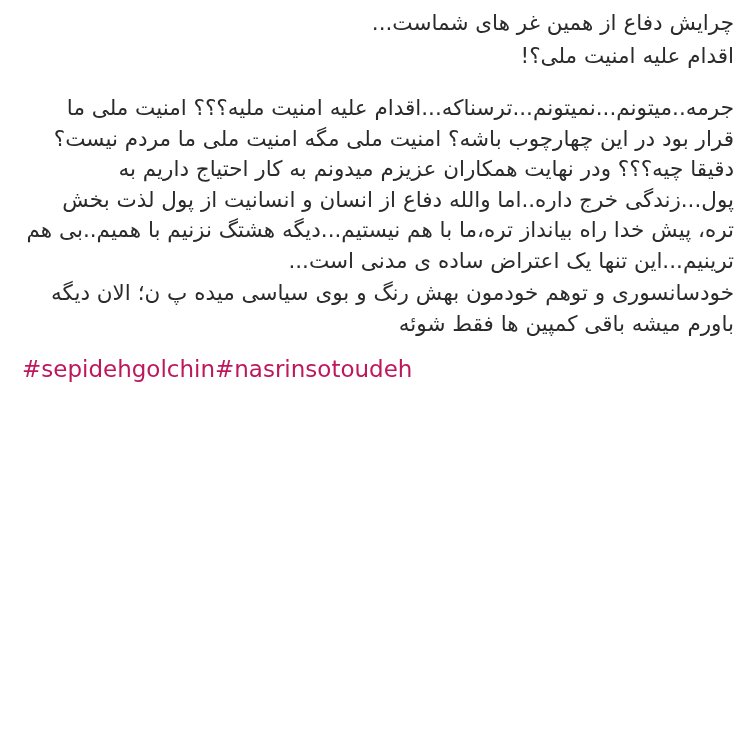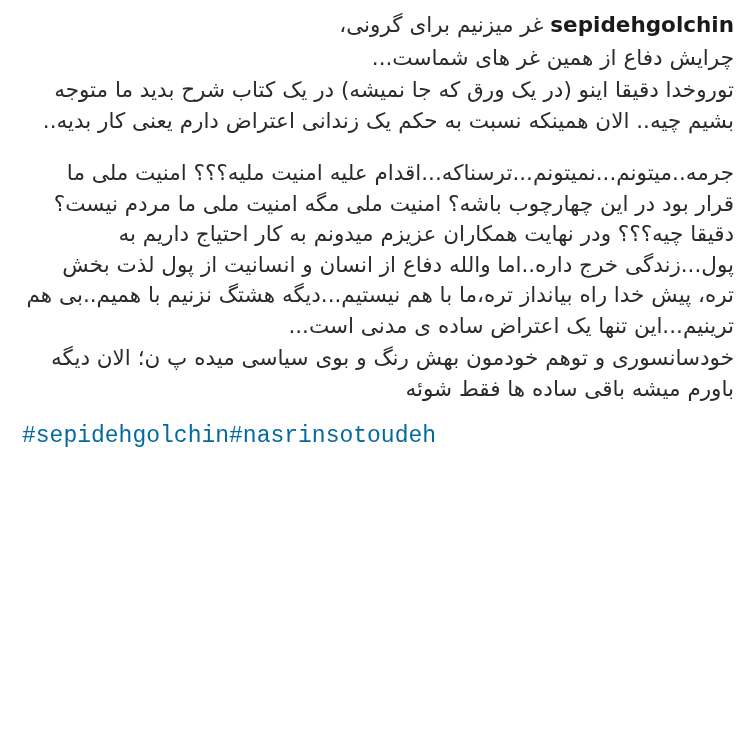--- a/index.html
+++ b/index.html
@@ -42,40 +42,36 @@
   .hashtags {
     margin-top: 16px;
     font-size: 23px;
     line-height: 1.3;
     color: #00529b;
     direction: ltr;
     text-align: left;
     word-wrap: break-word;
   }
   .hashtags span {
-    color: #0369a1;
-    font-family: Liberation Mono, monospace;
+    color: #be185d;
   }
 </style>
 </head>
 <body>
 
 <div class="post">
 
-  <p class="para first-line">
-    <span class="username">sepidehgolchin</span><span> غر میزنیم برای گرونی،</span>
-  </p>
 
 
   <p class="para">چرایش دفاع از همین غر های شماست...</p>
 
+  <p class="para">اقدام علیه امنیت ملی؟!</p>
 
-  <p class="para">توروخدا دقیقا اینو (در یک ورق که جا نمیشه) در یک کتاب شرح بدید ما متوجه بشیم چیه.. الان همینکه نسبت به حکم یک زندانی اعتراض دارم یعنی کار بدیه..</p>
 
   <p class="para block-gap">جرمه..میتونم...نمیتونم...ترسناکه...اقدام علیه امنیت ملیه؟؟؟ امنیت ملی ما قرار بود در این چهارچوب باشه؟ امنیت ملی مگه امنیت ملی ما مردم نیست؟ دقیقا چیه؟؟؟ ودر نهایت همکاران عزیزم میدونم به کار احتیاج داریم به پول...زندگی خرج داره..اما والله دفاع از انسان و انسانیت از پول لذت بخش تره، پیش خدا راه بیانداز تره،ما با هم نیستیم...دیگه هشتگ نزنیم با همیم..بی هم ترینیم...این تنها یک اعتراض ساده ی مدنی است...</p>
 
-  <p class="para">خودسانسوری و توهم خودمون بهش رنگ و بوی سیاسی میده پ ن؛ الان دیگه باورم میشه باقی ساده ها فقط شوئه</p>
+  <p class="para">خودسانسوری و توهم خودمون بهش رنگ و بوی سیاسی میده پ ن؛ الان دیگه باورم میشه باقی کمپین ها فقط شوئه</p>
 
   <div class="hashtags">
     <span>#sepidehgolchin</span><span>#nasrinsotoudeh</span>
   </div>
 
 </div>
 
 </body></html>

